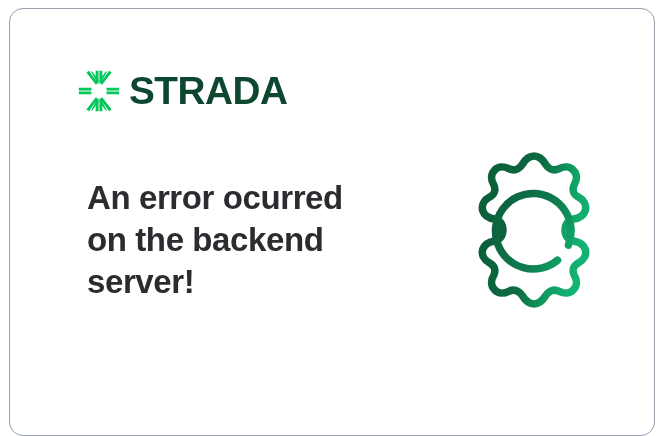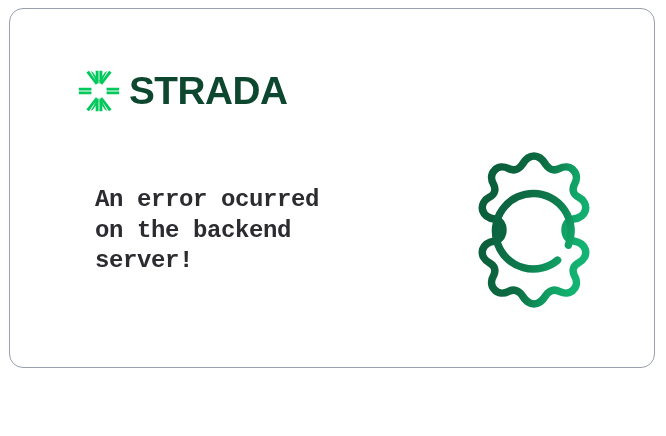--- a/index.html
+++ b/index.html
@@ -13,21 +13,21 @@
     overflow: hidden;
     font-family: "Liberation Sans", sans-serif;
     -webkit-font-smoothing: antialiased;
   }
 
   #error-card {
     position: absolute;
     left: 9px;
     top: 8px;
     width: 646px;
-    height: 360px;
+    height: 428px;
     box-sizing: border-box;
     background: #ffffff;
     border: 1px solid #9aa0ad;
     border-radius: 14px;
     overflow: hidden;
   }
 
   
   #brand-lockup {
     position: absolute;
@@ -54,27 +54,27 @@
     transform: scaleX(1.02);
     transform-origin: left center;
   }
 
   
   #error-headline {
     position: absolute;
     left: 69px;
     top: 160px;
     width: 300px;
-    font-family: Liberation Mono, monospace;
-    font-size: 24px;
+    font-family: Liberation Sans, sans-serif;
+    font-size: 33px;
     font-weight: 700;
     line-height: 1.28;
     letter-spacing: -0.4px;
     color: #2b2b30;
-    margin: 16px;
+    margin: 8px;
     white-space: pre-line;
   }
 
   
   #gear-illustration {
     position: absolute;
     left: 440px;
     top: 137px;
     width: 168px;
     height: 168px;

